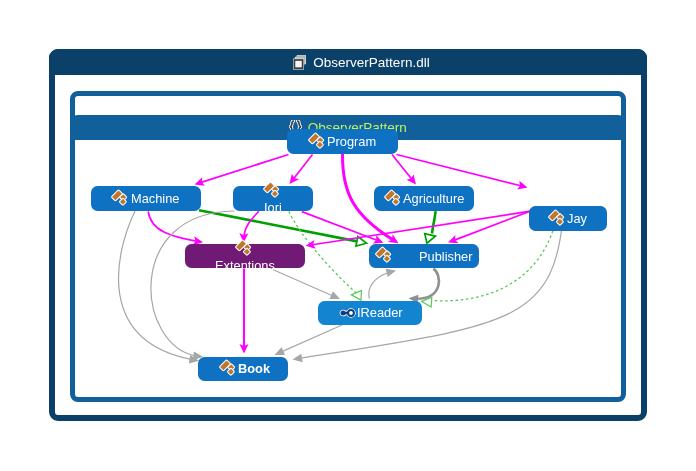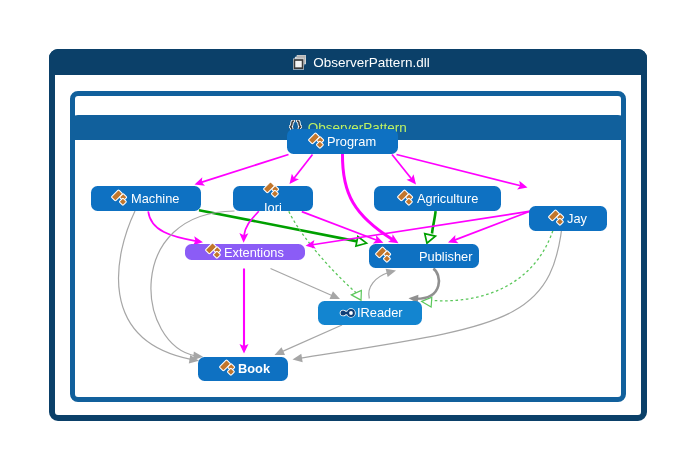--- a/index.html
+++ b/index.html
@@ -176,41 +176,41 @@
       <div class="node" style="left: 233px; top: 186px; width: 80px; height: 24.5px; background: rgb(14, 113, 194); flex-direction: column;">
         <svg class="ic" width="19.6" height="19.3" viewBox="0 0 17.5 17.5">
           <g fill="#C2762B" stroke="#ffffff" stroke-width="0.95" stroke-linejoin="round">
             <rect x="0.6" y="3.2" width="9.3" height="5.3" rx="0.85" transform="rotate(-45 5.25 5.85)"></rect>
             <rect x="8.6" y="5.1" width="4.7" height="4.7" rx="0.7" transform="rotate(45 10.95 7.45)"></rect>
             <rect x="8.3" y="9.2" width="4.7" height="4.7" rx="0.7" transform="rotate(45 10.65 11.55)"></rect>
           </g>
         </svg>
         <span class="lbl" style="width: 17.8273px;"><i>Iori</i></span>
       </div>
-      <div class="node" style="left: 374px; top: 186px; width: 127px; height: 24.5px; background: rgb(14, 113, 194);">
+      <div class="node" style="left: 374px; top: 186px; width: 100px; height: 24.5px; background: rgb(14, 113, 194);">
         <svg class="ic" width="19.6" height="19.3" viewBox="0 0 17.5 17.5">
           <g fill="#C2762B" stroke="#ffffff" stroke-width="0.95" stroke-linejoin="round">
             <rect x="0.6" y="3.2" width="9.3" height="5.3" rx="0.85" transform="rotate(-45 5.25 5.85)"></rect>
             <rect x="8.6" y="5.1" width="4.7" height="4.7" rx="0.7" transform="rotate(45 10.95 7.45)"></rect>
             <rect x="8.3" y="9.2" width="4.7" height="4.7" rx="0.7" transform="rotate(45 10.65 11.55)"></rect>
           </g>
         </svg>
         <span class="lbl" style="width: 61.3047px;"><i>Agriculture</i></span>
       </div>
       <div class="node" style="left: 528.5px; top: 186px; width: 78px; height: 24.5px; background: rgb(14, 113, 194); margin-top: 20px;">
         <svg class="ic" width="19.6" height="19.3" viewBox="0 0 17.5 17.5">
           <g fill="#C2762B" stroke="#ffffff" stroke-width="0.95" stroke-linejoin="round">
             <rect x="0.6" y="3.2" width="9.3" height="5.3" rx="0.85" transform="rotate(-45 5.25 5.85)"></rect>
             <rect x="8.6" y="5.1" width="4.7" height="4.7" rx="0.7" transform="rotate(45 10.95 7.45)"></rect>
             <rect x="8.3" y="9.2" width="4.7" height="4.7" rx="0.7" transform="rotate(45 10.65 11.55)"></rect>
           </g>
         </svg>
         <span class="lbl" style="width: 19.9648px;"><i>Jay</i></span>
       </div>
-      <div class="node" style="left: 184.5px; top: 244px; width: 120px; height: 16px; background: #8b5cf6;">
+      <div class="node" style="left: 184.5px; top: 244px; width: 120px; height: 24px; background: #701a75; flex-direction: column;">
         <svg class="ic" width="19.6" height="19.3" viewBox="0 0 17.5 17.5">
           <g fill="#C2762B" stroke="#ffffff" stroke-width="0.95" stroke-linejoin="round">
             <rect x="0.6" y="3.2" width="9.3" height="5.3" rx="0.85" transform="rotate(-45 5.25 5.85)"></rect>
             <rect x="8.6" y="5.1" width="4.7" height="4.7" rx="0.7" transform="rotate(45 10.95 7.45)"></rect>
             <rect x="8.3" y="9.2" width="4.7" height="4.7" rx="0.7" transform="rotate(45 10.65 11.55)"></rect>
           </g>
         </svg>
         <span class="lbl" style="width: 59.8945px;"><i>Extentions</i></span>
       </div>
       <div class="node" style="left: 369px; top: 244px; width: 110px; height: 24px; background: rgb(14, 113, 194); gap: 24px;">

